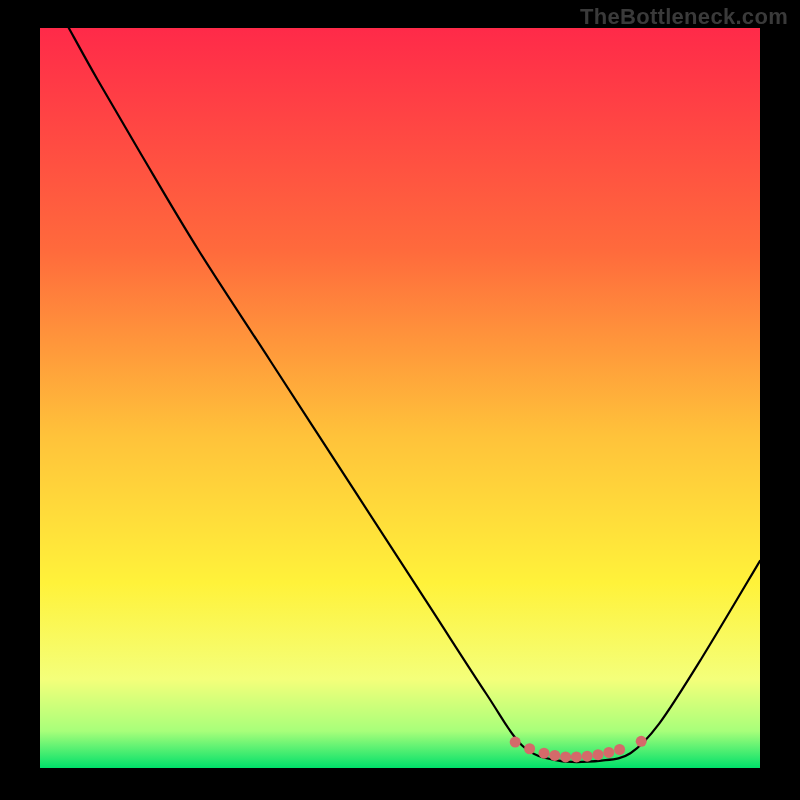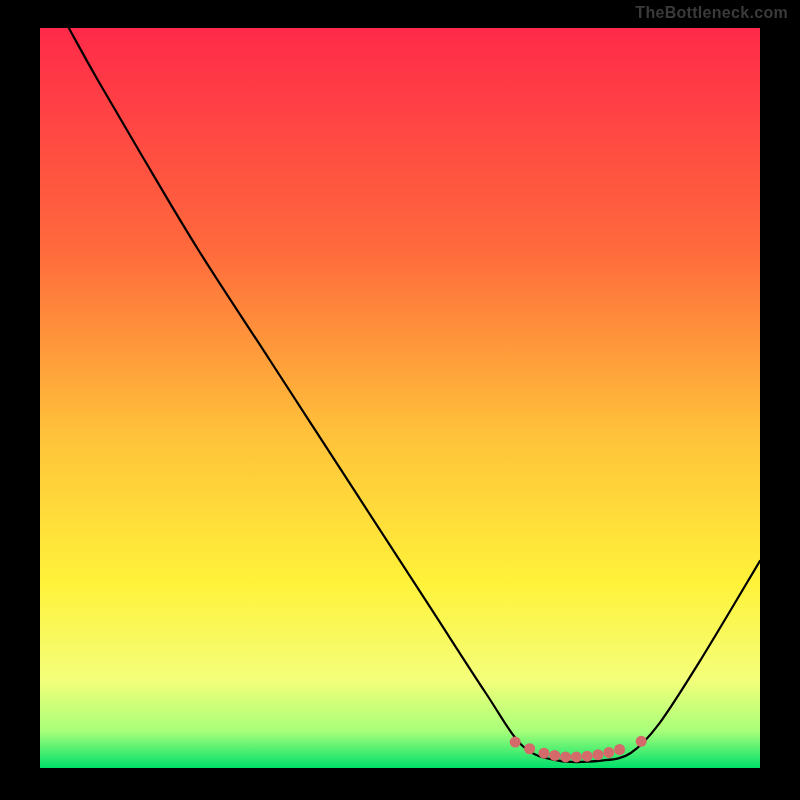--- a/index.html
+++ b/index.html
@@ -15,21 +15,21 @@
     position: relative;
     width: 800px;
     height: 800px;
     background: #000;
   }
   .watermark {
     position: absolute;
     top: 4px;
     right: 12px;
     color: #3a3a3a;
-    font-size: 16px;
+    font-size: 22px;
     font-weight: 600;
     letter-spacing: 0.3px;
     user-select: none;
   }
   .plot {
     position: absolute;
     left: 40px;
     top: 28px;
     width: 720px;
     height: 740px;

